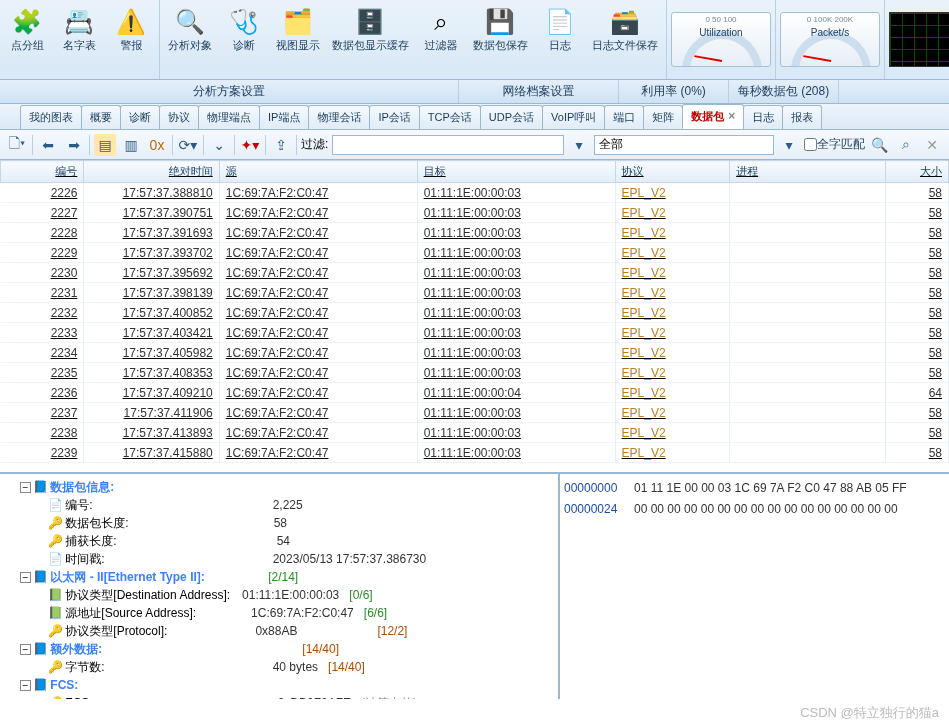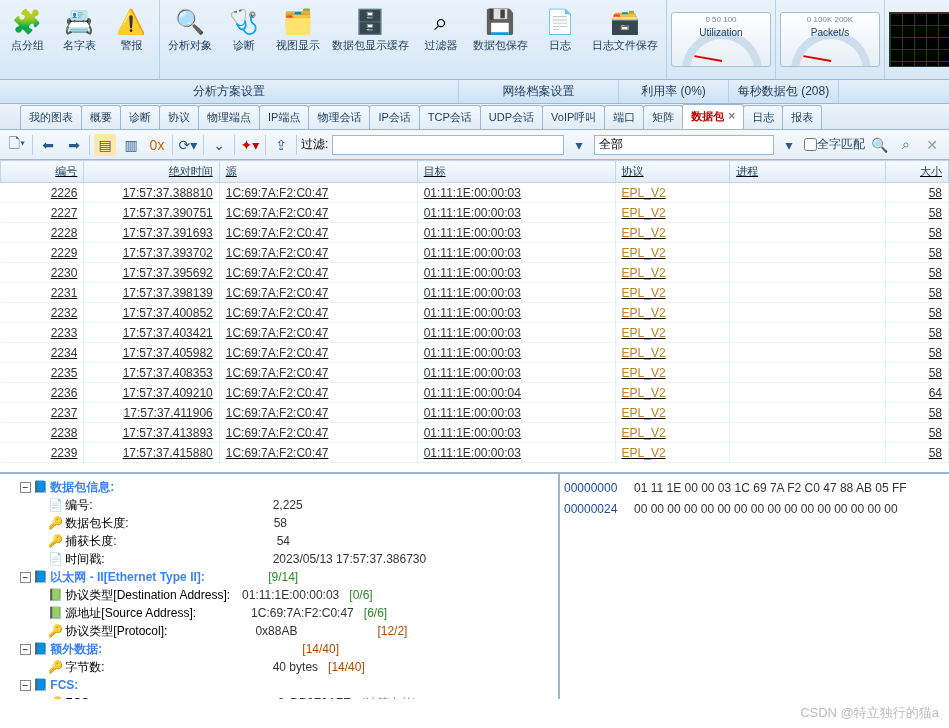--- a/index.html
+++ b/index.html
@@ -354,21 +354,21 @@
 </div>
 
 <div class="details">
   <div class="tree">
     <div class="tree-node lvl1"><span class="tn-toggle">−</span><span class="tn-ico">📘</span> <span class="tn-head">数据包信息:</span></div>
     <div class="tree-node lvl2"><span class="tn-ico">📄</span> <span class="tn-label">编号:</span><span style="display:inline-block;width:180px"></span><span class="tn-val">2,225</span></div>
     <div class="tree-node lvl2"><span class="tn-ico" style="color:#c8a000">🔑</span> <span class="tn-label">数据包长度:</span><span style="display:inline-block;width:145px"></span><span class="tn-val">58</span></div>
     <div class="tree-node lvl2"><span class="tn-ico" style="color:#c8a000">🔑</span> <span class="tn-label">捕获长度:</span><span style="display:inline-block;width:160px"></span><span class="tn-val">54</span></div>
     <div class="tree-node lvl2"><span class="tn-ico">📄</span> <span class="tn-label">时间戳:</span><span style="display:inline-block;width:168px"></span><span class="tn-val">2023/05/13 17:57:37.386730</span></div>
 
-    <div class="tree-node lvl1"><span class="tn-toggle">−</span><span class="tn-ico">📘</span> <span class="tn-head">以太网 - II[Ethernet Type II]:</span> <span style="display:inline-block;width:60px"></span><span class="tn-br1">[9/14]</span></div>
+    <div class="tree-node lvl1"><span class="tn-toggle">−</span><span class="tn-ico">📘</span> <span class="tn-head">以太网 - II[Ethernet Type II]:</span> <span style="display:inline-block;width:60px"></span><span class="tn-br1">[2/14]</span></div>
     <div class="tree-node lvl2"><span class="tn-ico" style="color:#2a8a2a">📗</span> <span class="tn-label">协议类型[Destination Address]:</span><span style="display:inline-block;width:12px"></span><span class="tn-val">01:11:1E:00:00:03</span> &nbsp; <span class="tn-br1">[0/6]</span></div>
     <div class="tree-node lvl2"><span class="tn-ico" style="color:#2a8a2a">📗</span> <span class="tn-label">源地址[Source Address]:</span><span style="display:inline-block;width:55px"></span><span class="tn-val">1C:69:7A:F2:C0:47</span> &nbsp; <span class="tn-br1">[6/6]</span></div>
     <div class="tree-node lvl2"><span class="tn-ico" style="color:#c8a000">🔑</span> <span class="tn-label">协议类型[Protocol]:</span><span style="display:inline-block;width:88px"></span><span class="tn-val">0x88AB</span><span style="display:inline-block;width:80px"></span><span class="tn-br2">[12/2]</span></div>
 
     <div class="tree-node lvl1"><span class="tn-toggle">−</span><span class="tn-ico">📘</span> <span class="tn-head">额外数据:</span><span style="display:inline-block;width:200px"></span><span class="tn-br2">[14/40]</span></div>
     <div class="tree-node lvl2"><span class="tn-ico" style="color:#c8a000">🔑</span> <span class="tn-label">字节数:</span><span style="display:inline-block;width:168px"></span><span class="tn-val">40 bytes</span> &nbsp; <span class="tn-br2">[14/40]</span></div>
 
     <div class="tree-node lvl1"><span class="tn-toggle">−</span><span class="tn-ico">📘</span> <span class="tn-head">FCS:</span></div>
     <div class="tree-node lvl2"><span class="tn-ico" style="color:#c8a000">🔑</span> <span class="tn-label">FCS:</span><span style="display:inline-block;width:185px"></span><span class="tn-val">0xDB0F2AFE</span> &nbsp; <span style="color:#888">(计算出的)</span></div>
   </div>

